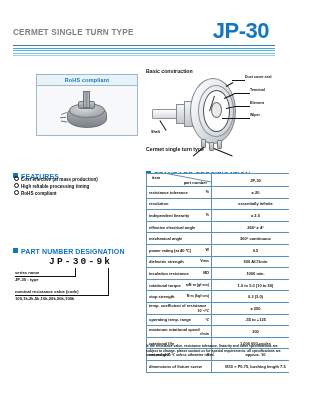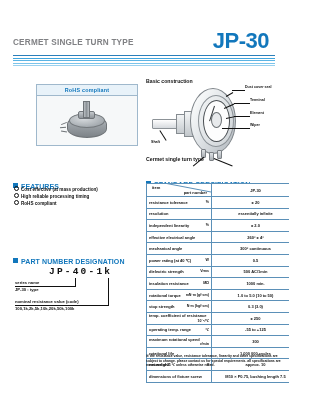--- a/index.html
+++ b/index.html
@@ -1,21 +1,21 @@
 <!DOCTYPE html>
 <html><head>
 <meta charset="utf-8">
 <style>
   html,body{margin:0;padding:0;}
   body{
     width:289px;height:409px;background:#ffffff;
     font-family:"Liberation Sans",sans-serif;
     color:#1a1a1a;overflow:hidden;position:relative;
   }
-  .page{position:relative;width:289px;height:289px;margin-top:10px;}
+  .page{position:relative;width:289px;height:289px;}
 
   
   .header{position:absolute;left:0;top:18px;width:289px;height:46px;}
   .hdr-type{
     position:absolute;left:13px;top:10px;
     font-size:8.2px;font-weight:bold;letter-spacing:.2px;
     color:#808184;white-space:nowrap;
   }
   .hdr-model{
     position:absolute;right:20px;top:0px;
@@ -278,21 +278,21 @@
       <div class="feat-row"><span class="dot"></span><span>High reliable processing timing</span></div>
       <div class="feat-row"><span class="dot"></span><span>RoHS compliant</span></div>
     </div>
   </div>
 
   <div class="partnum">
     <div class="sec" style="left:0;top:0;">
       <span class="mark"></span><span class="txt">PART NUMBER DESIGNATION</span>
     </div>
 
-    <div class="pn-code">JP-40-1k</div>
+    <div class="pn-code">JP-30-9k</div>
 
     <div class="pn-line pn-v" style="left:62px;top:28px;height:9px;"></div>
     <div class="pn-line pn-h" style="left:2px;top:36px;width:61px;"></div>
     <div class="pn-lbl" style="left:2px;top:30px;">series name</div>
     <div class="pn-lbl" style="left:2px;top:37px;">JP-30 : type</div>
 
     <div class="pn-line pn-v" style="left:95px;top:28px;height:27px;"></div>
     <div class="pn-line pn-h" style="left:2px;top:55px;width:94px;"></div>
     <div class="pn-lbl" style="left:2px;top:49px;">nominal resistance value (code)</div>
     <div class="pn-lbl" style="left:2px;top:56px;">100,1k,2k,5k,10k,20k,50k,100k</div>

